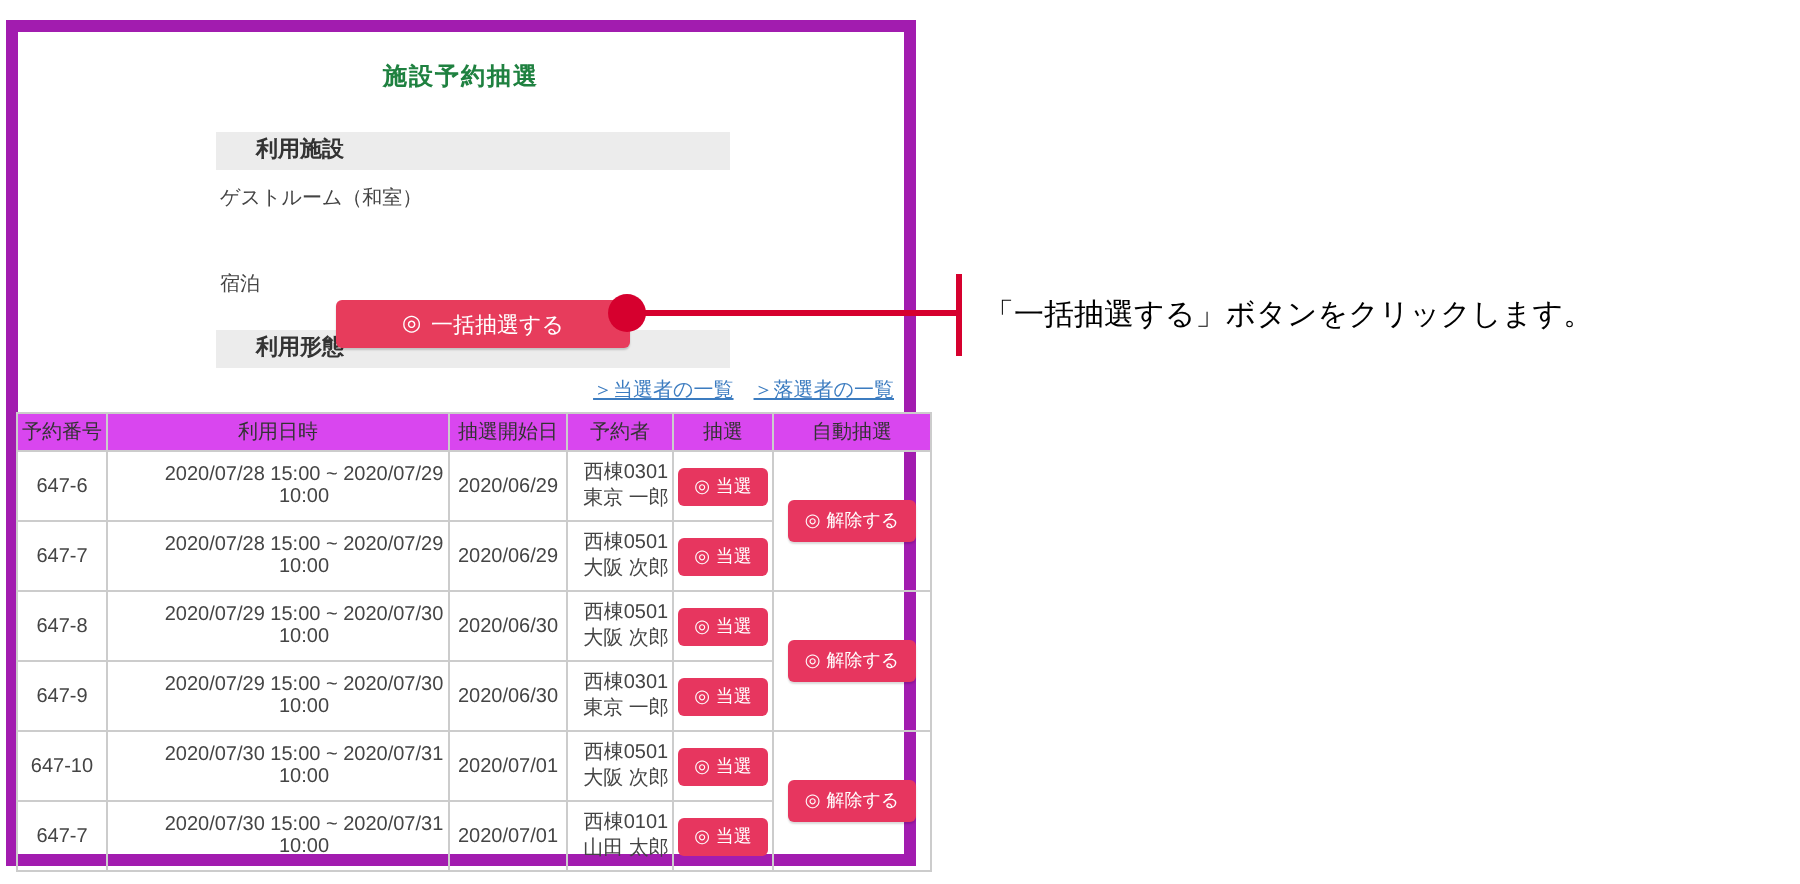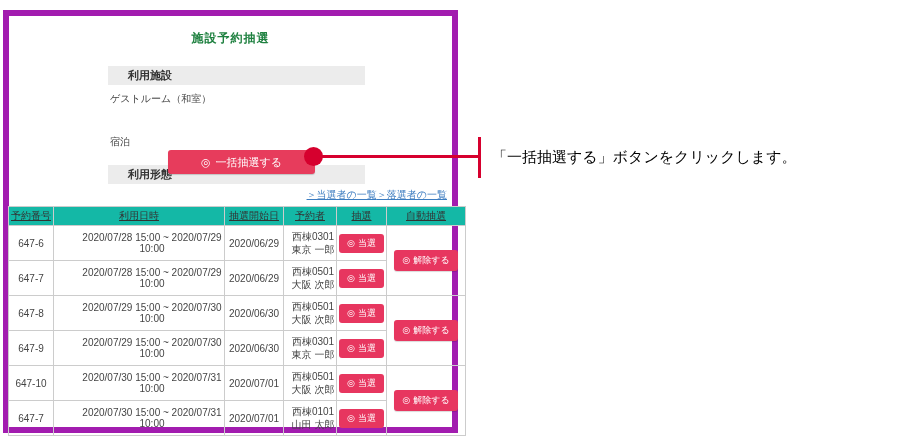--- a/index.html
+++ b/index.html
@@ -34,31 +34,31 @@
     position: absolute; left: 159px; top: 134px; width: 147px; height: 24px;
     background: #e73c5c; border: none; border-radius: 3px; color: #fff;
     font-size: 11px; font-family: inherit; cursor: pointer;
     display: flex; align-items: center; justify-content: center; gap: 5px;
     box-shadow: 0 1px 1px rgba(0,0,0,0.18);
   }
   .icon-ring { font-size: 11px; line-height: 1; color: #fff; }
 
   .links-row {
     position: absolute; top: 172px; right: 5px; font-size: 10px;
-    display: flex; 
+    display: flex; gap: 10px;
   }
   .links-row a { color: #3c7cc0; text-decoration: underline; cursor: pointer; }
 
   .table-wrap { position: absolute; top: 190px; left: -1px; width: 457px; }
   table.lottery { border-collapse: collapse; table-layout: fixed; width: 457px; }
   table.lottery th, table.lottery td {
     border: 1px solid #ccc; font-size: 10px; font-weight: normal; color: #444;
     text-align: center; vertical-align: middle; overflow: hidden;
   }
-  table.lottery th { height: 19px; background: #14b8a6; color: #333; text-decoration: underline; }
+  table.lottery th { height: 19px; background: #d946ef; color: #333; }
   table.lottery td { height: 35px; }
   td.cell-datetime { text-align: left; padding-left: 26px; }
   td.cell-reserver { text-align: left; padding-left: 6px; font-size: 9px; line-height: 1.35; }
   .win-badge {
     display: inline-flex; align-items: center; gap: 3px;
     background: #e7365f; color: #fff; border-radius: 3px;
     padding: 3px 8px; font-size: 9px;
   }
   .win-badge .icon-ring { font-size: 9px; }
   .release-btn {

